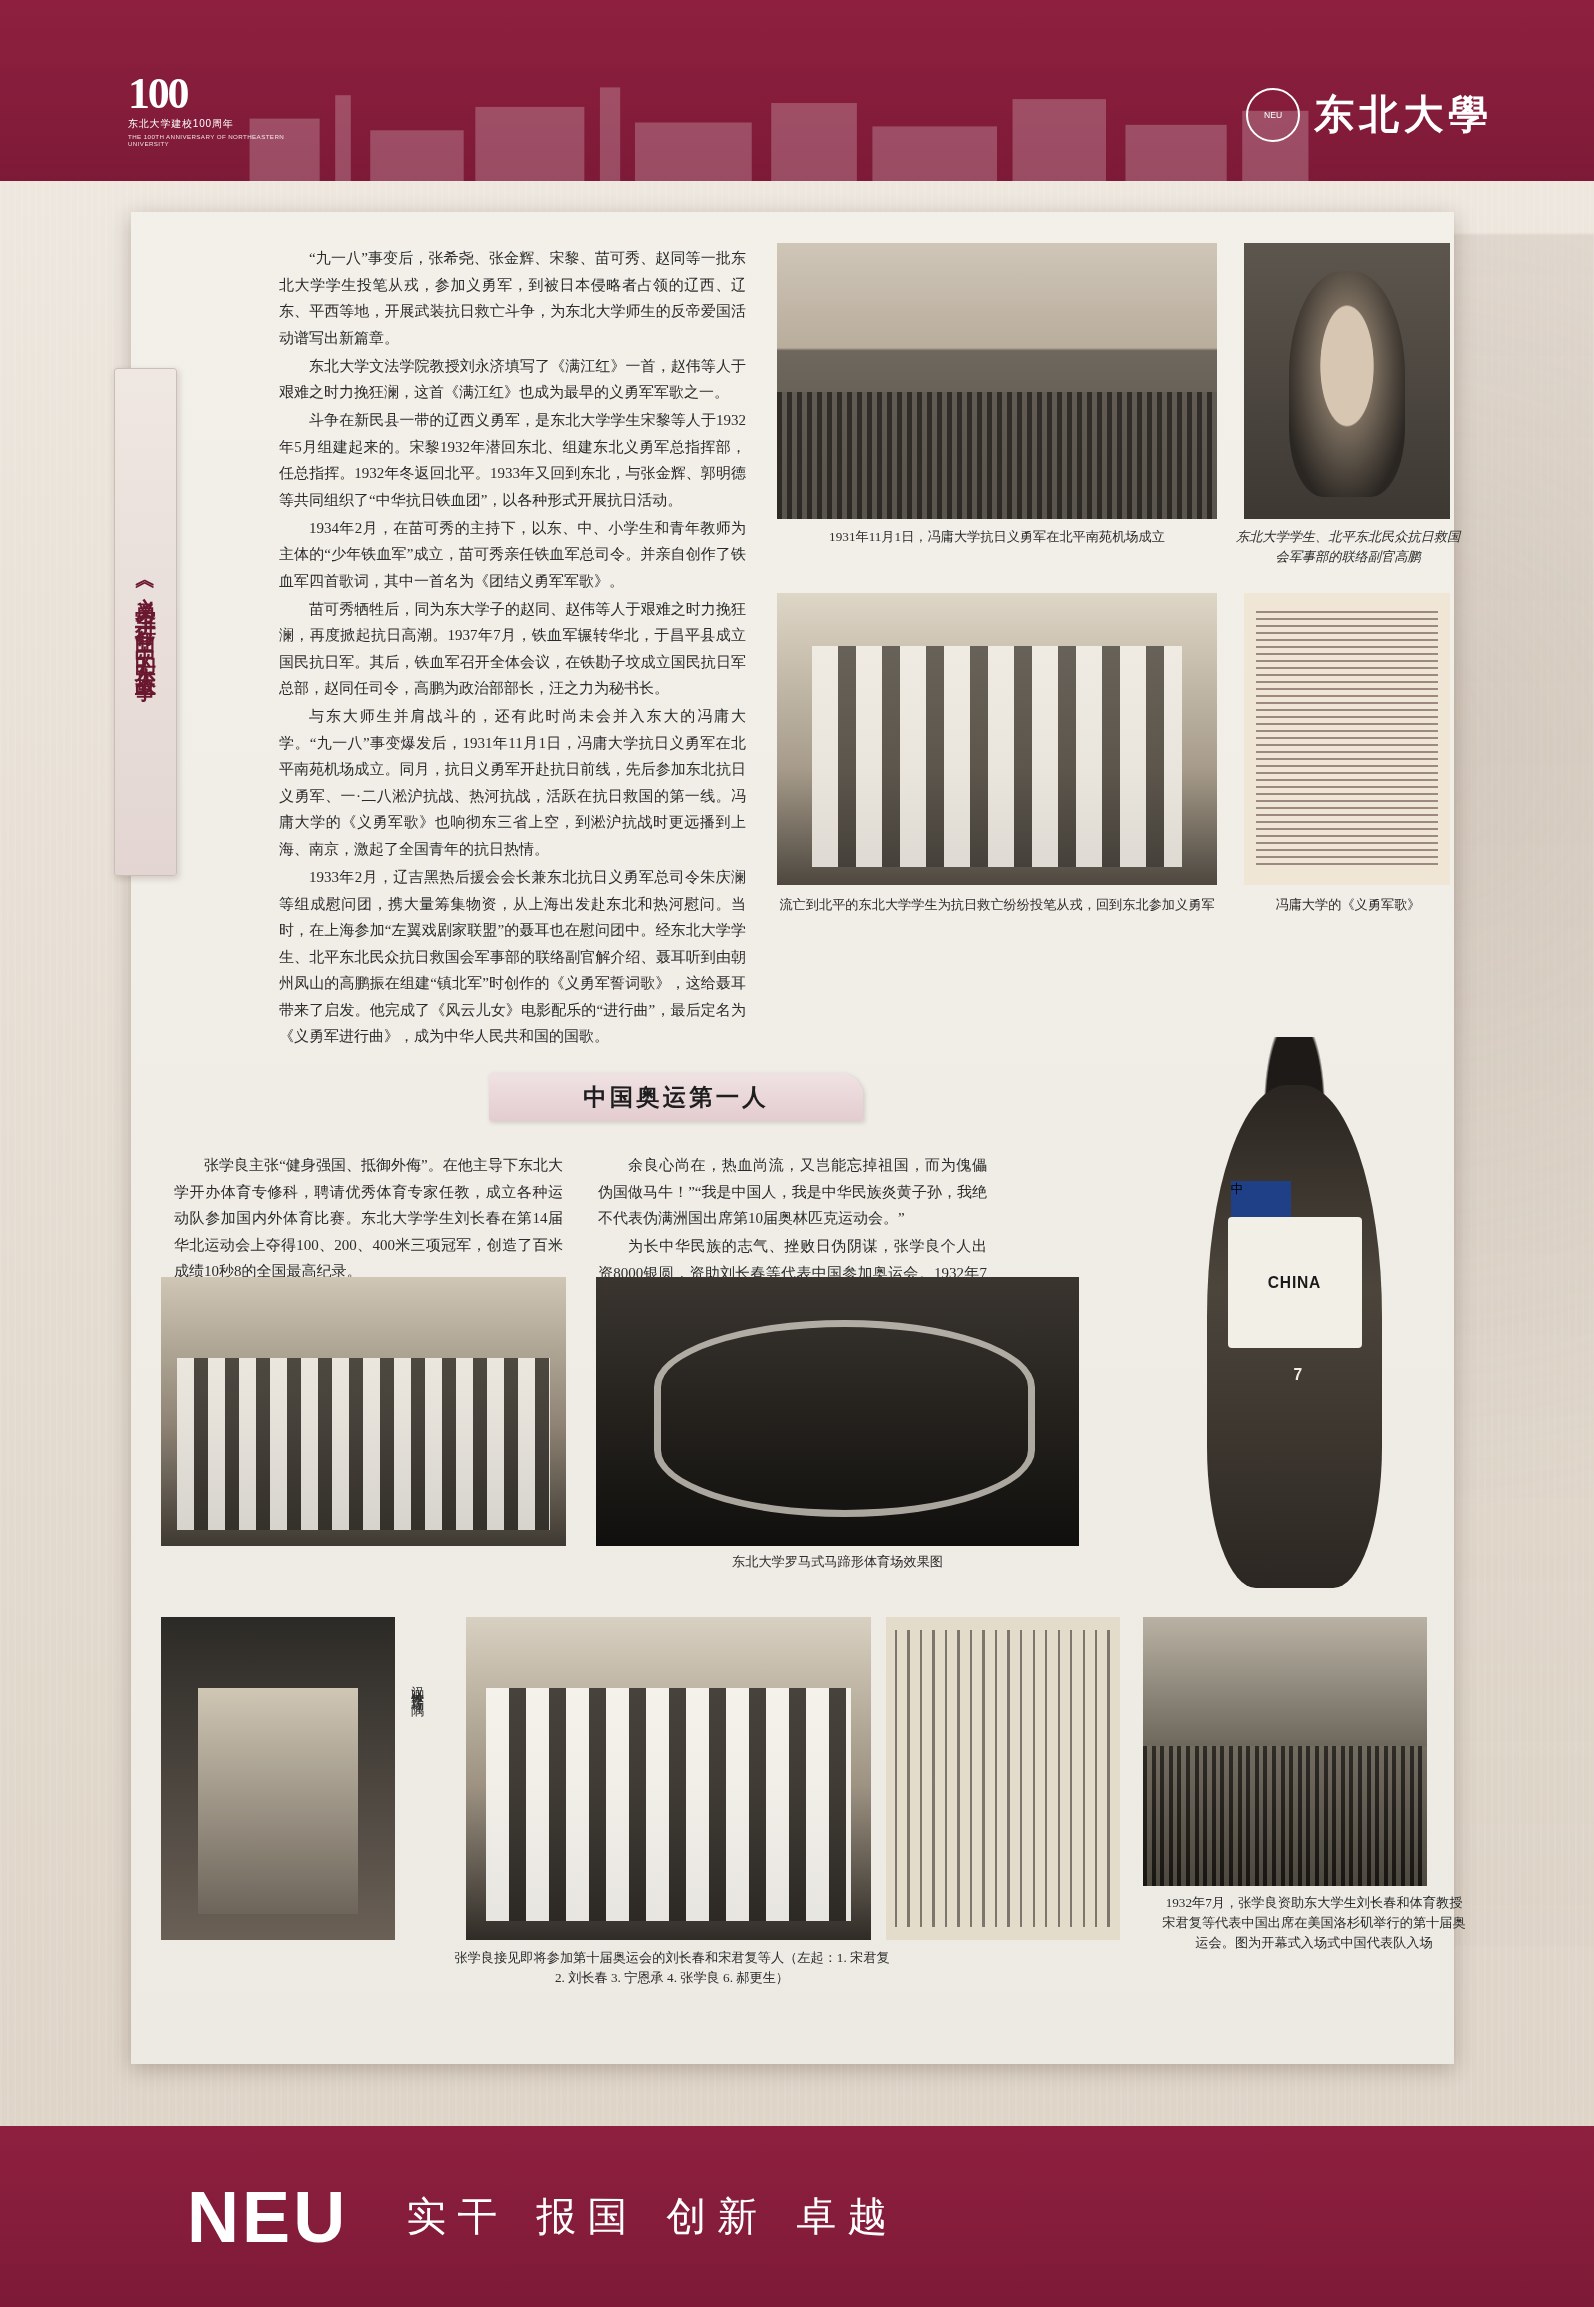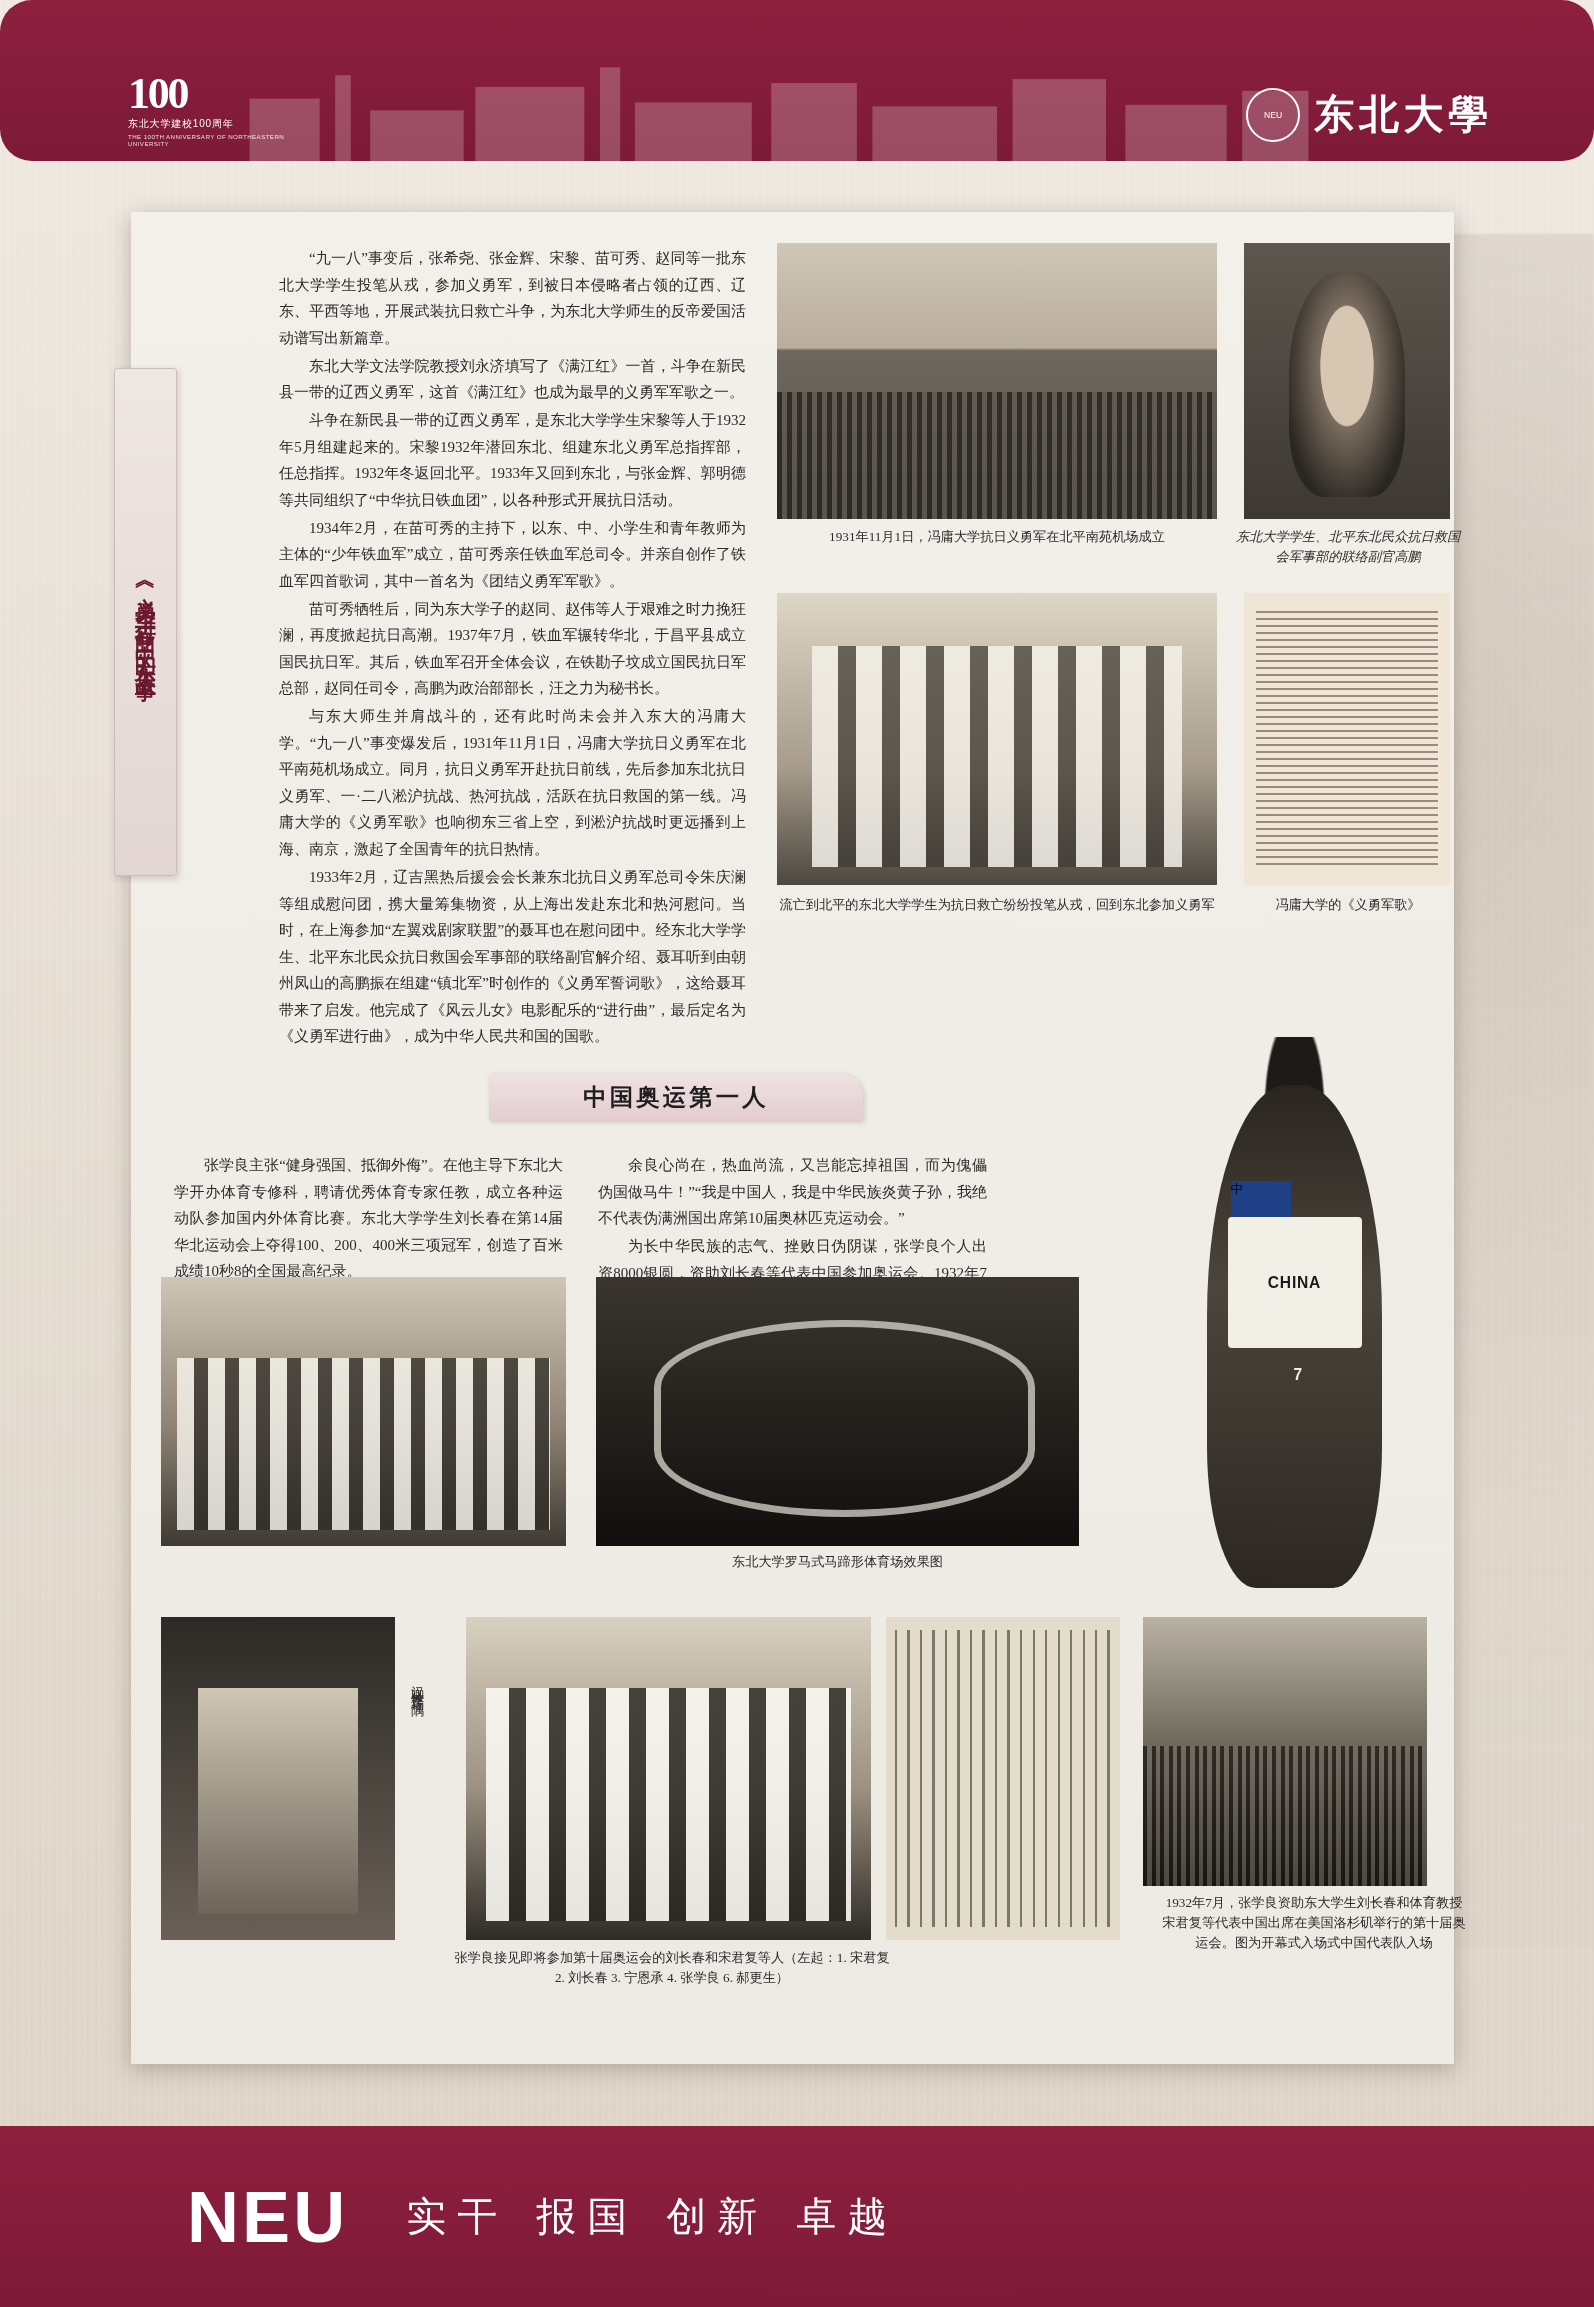--- a/index.html
+++ b/index.html
@@ -21,24 +21,23 @@
   }
   .bg-building{
     position:absolute;right:0;top:234px;width:638px;height:1712px;
     background:
       radial-gradient(circle at 70% 30%, rgba(160,140,125,.22), rgba(160,140,125,0) 60%),
       linear-gradient(180deg, rgba(150,130,115,.10), rgba(150,130,115,.02));
     filter:blur(0.8px);
   }
   
   .top-band{
-    position:absolute;left:0;top:0;width:1594px;height:161px;
+    position:absolute;left:0;top:0;width:1594px;height:181px;
     background:linear-gradient(180deg,#8e1f3f 0%,#7d1a37 100%);
     overflow:hidden;
-    border-radius:32px;
   }
   .skyline{
     position:absolute;left:234px;bottom:0;width:1090px;height:117px;opacity:.22;
   }
   .logo-100{
     position:absolute;left:128px;top:74px;width:187px;height:78px;color:#fff;
   }
   .logo-100 .num{
     font-size:44px;font-weight:bold;letter-spacing:-2.3px;line-height:40px;
     font-family:"Liberation Serif", serif;
@@ -206,21 +205,21 @@
 </div>
 
 <div class="sheet">
 
   <div class="vtab">
     <span>《义勇军进行曲》中的东大故事</span>
   </div>
 
   <div class="col-text" style="left:148px;top:33px;width:467px;">
     <p>“九一八”事变后，张希尧、张金辉、宋黎、苗可秀、赵同等一批东北大学学生投笔从戎，参加义勇军，到被日本侵略者占领的辽西、辽东、平西等地，开展武装抗日救亡斗争，为东北大学师生的反帝爱国活动谱写出新篇章。</p>
-    <p>东北大学文法学院教授刘永济填写了《满江红》一首，斗争在新民县一带的辽西义勇军，这首《满江红》也成为最早的义勇军军歌之一。</p>
+    <p>东北大学文法学院教授刘永济填写了《满江红》一首，赵伟等人于艰难之时力挽狂澜，这首《满江红》也成为最早的义勇军军歌之一。</p>
     <p>斗争在新民县一带的辽西义勇军，是东北大学学生宋黎等人于1932年5月组建起来的。宋黎1932年潜回东北、组建东北义勇军总指挥部，任总指挥。1932年冬返回北平。1933年又回到东北，与张金辉、郭明德等共同组织了“中华抗日铁血团”，以各种形式开展抗日活动。</p>
     <p>1934年2月，在苗可秀的主持下，以东、中、小学生和青年教师为主体的“少年铁血军”成立，苗可秀亲任铁血军总司令。并亲自创作了铁血军四首歌词，其中一首名为《团结义勇军军歌》。</p>
     <p>苗可秀牺牲后，同为东大学子的赵同、赵伟等人于艰难之时力挽狂澜，再度掀起抗日高潮。1937年7月，铁血军辗转华北，于昌平县成立国民抗日军。其后，铁血军召开全体会议，在铁勘子坟成立国民抗日军总部，赵同任司令，高鹏为政治部部长，汪之力为秘书长。</p>
     <p>与东大师生并肩战斗的，还有此时尚未会并入东大的冯庸大学。“九一八”事变爆发后，1931年11月1日，冯庸大学抗日义勇军在北平南苑机场成立。同月，抗日义勇军开赴抗日前线，先后参加东北抗日义勇军、一·二八淞沪抗战、热河抗战，活跃在抗日救国的第一线。冯庸大学的《义勇军歌》也响彻东三省上空，到淞沪抗战时更远播到上海、南京，激起了全国青年的抗日热情。</p>
     <p>1933年2月，辽吉黑热后援会会长兼东北抗日义勇军总司令朱庆澜等组成慰问团，携大量筹集物资，从上海出发赴东北和热河慰问。当时，在上海参加“左翼戏剧家联盟”的聂耳也在慰问团中。经东北大学学生、北平东北民众抗日救国会军事部的联络副官解介绍、聂耳听到由朝州凤山的高鹏振在组建“镇北军”时创作的《义勇军誓词歌》，这给聂耳带来了启发。他完成了《风云儿女》电影配乐的“进行曲”，最后定名为《义勇军进行曲》，成为中华人民共和国的国歌。</p>
   </div>
 
   <div class="photo ph-troops" style="left:646px;top:31px;width:440px;height:276px;"></div>
   <div class="cap" style="left:646px;top:315px;width:440px;">1931年11月1日，冯庸大学抗日义勇军在北平南苑机场成立</div>
 

